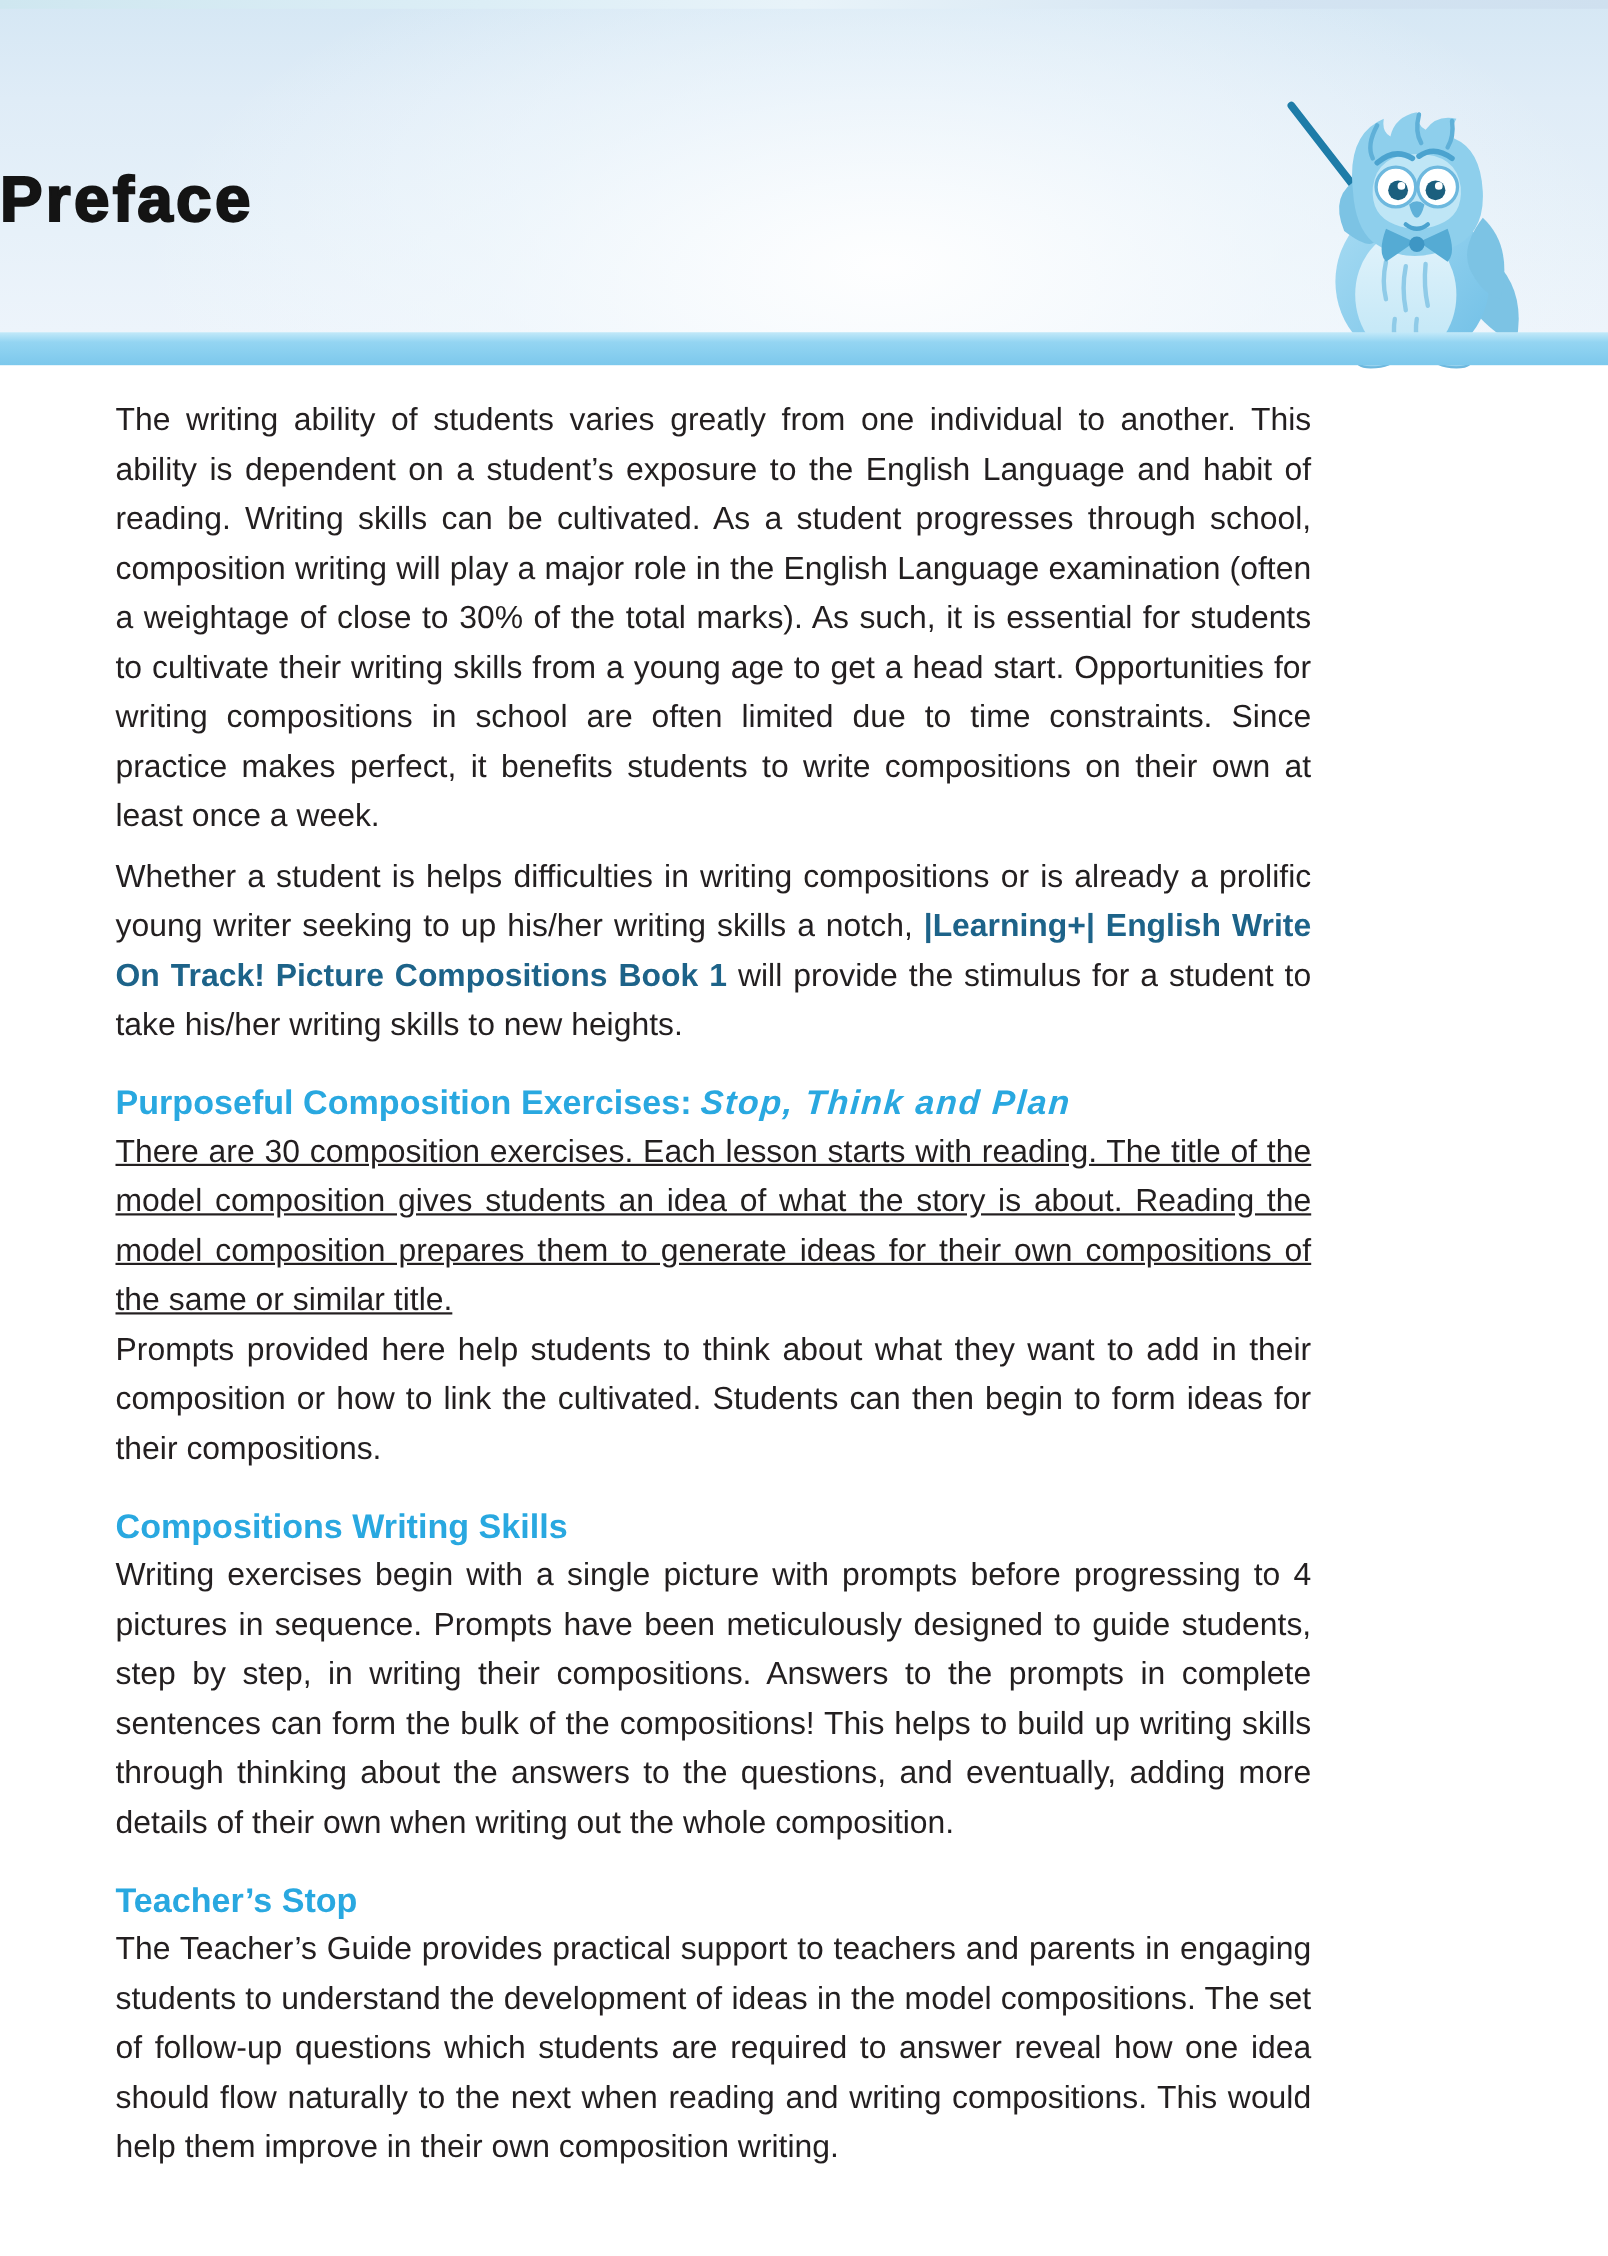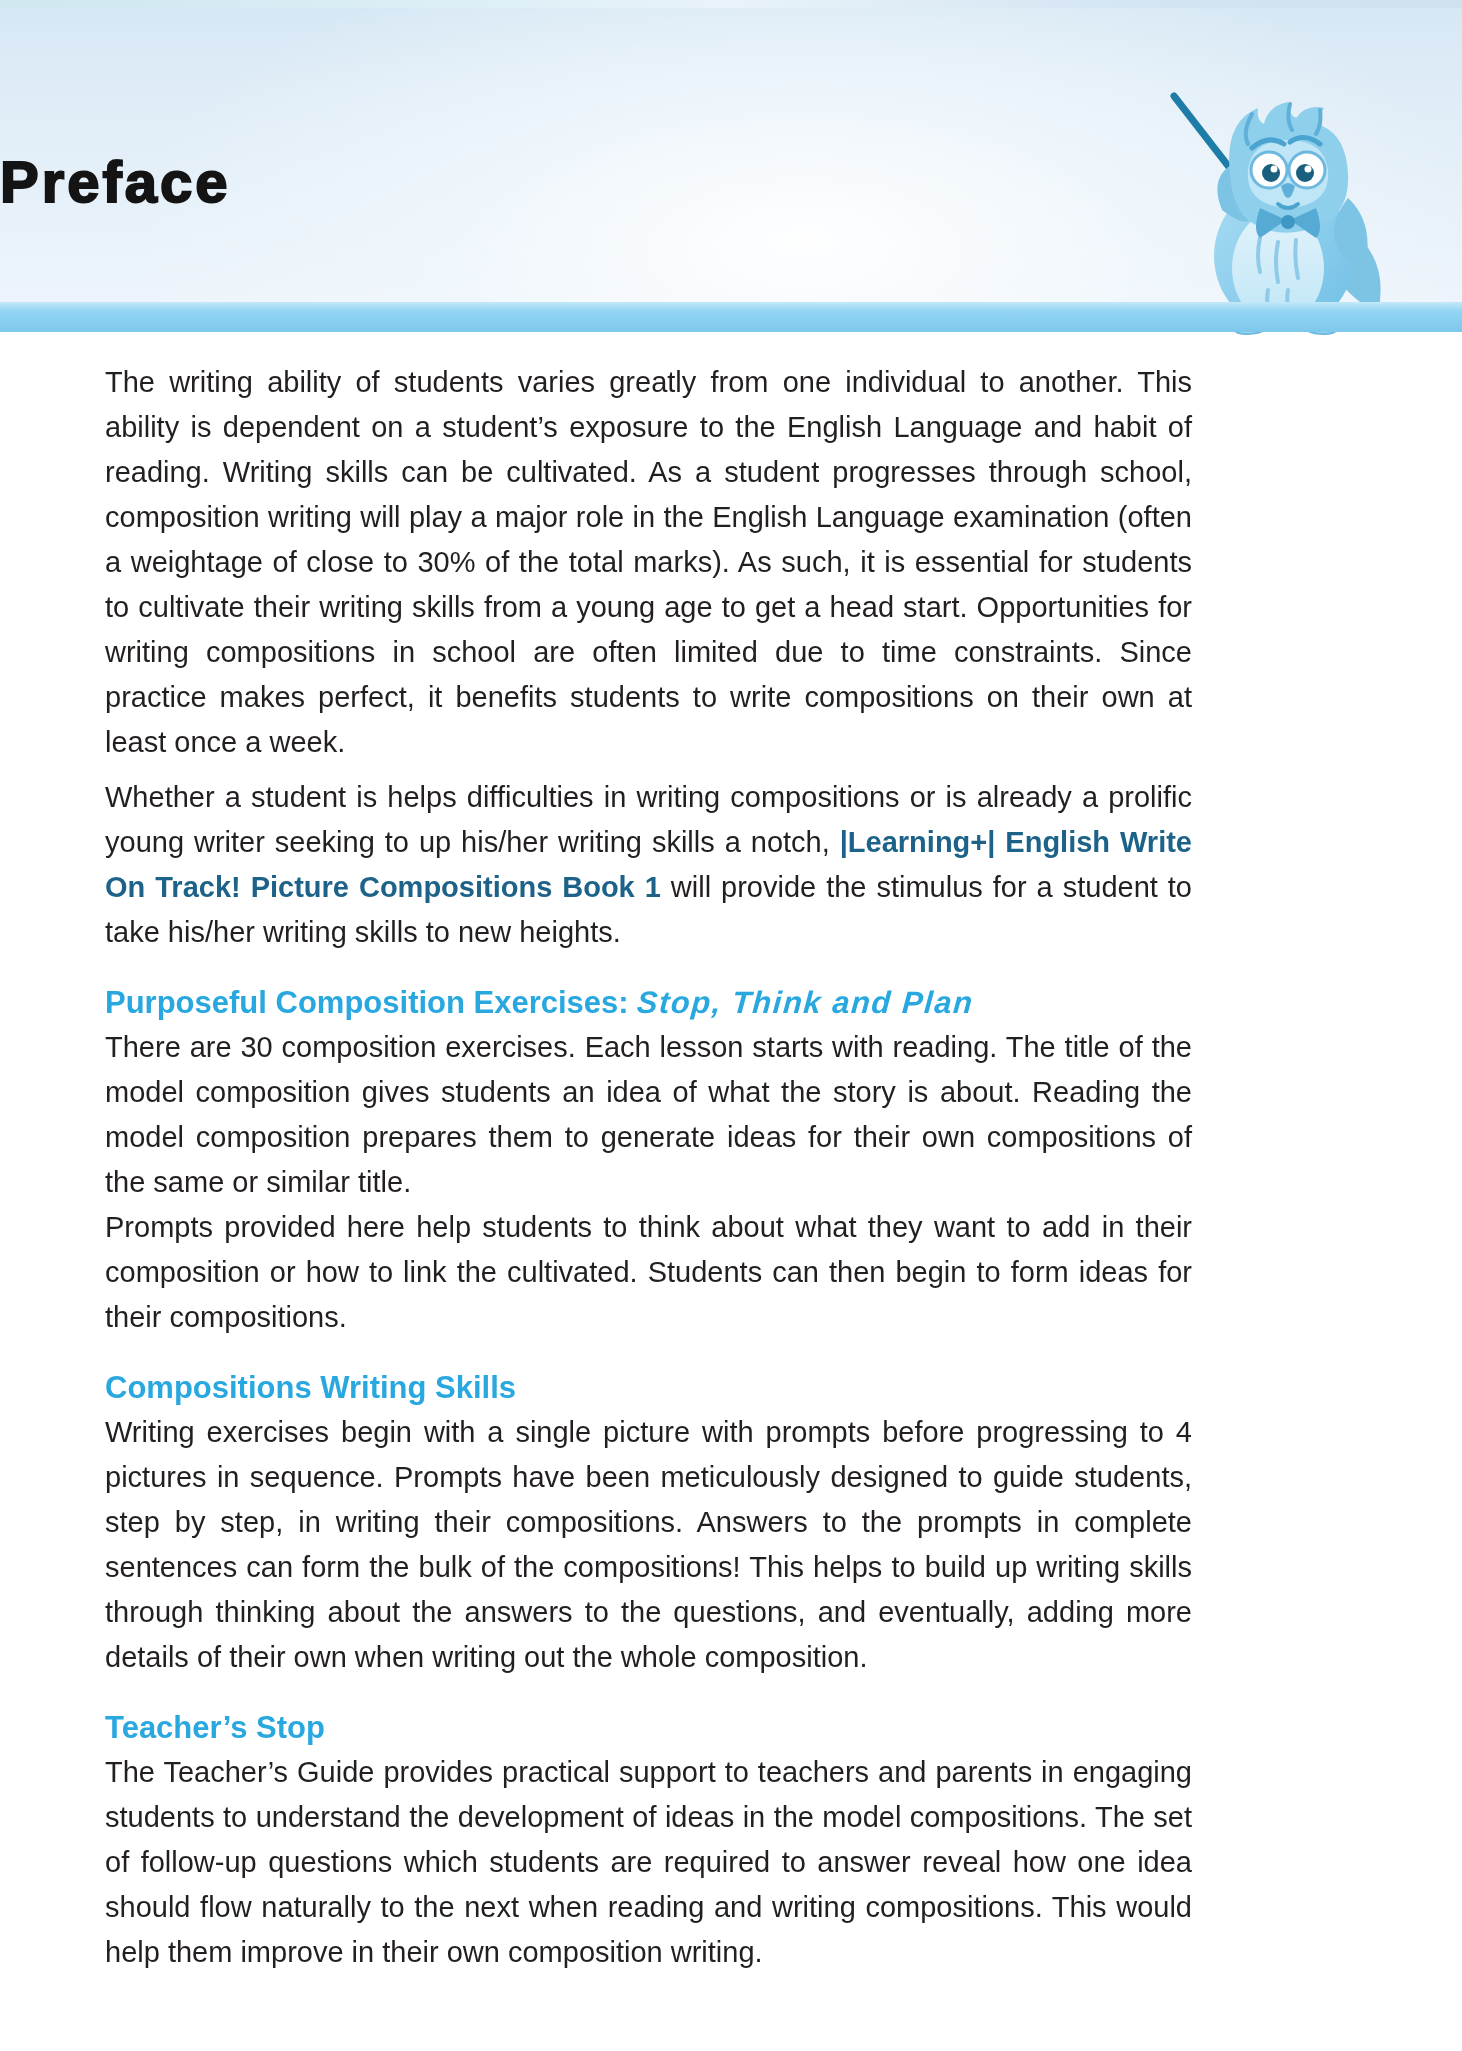--- a/index.html
+++ b/index.html
@@ -60,21 +60,21 @@
     width:1292px;
     padding:0;
     color:#231f20;
   }
   .content p{
     margin:0 100px 10px 105px;
     font-size:29px;
     line-height:45px;
     text-align:justify;
   }
-  .content p.tight{margin-bottom:0;}
+  .content p.tight{margin-bottom:0;text-decoration:underline;}
   .brand{
     font-weight:bold;
     color:#1d6389;
   }
   h2.sec{
     margin:28px 100px 2px 105px;
     font-size:31px;
     line-height:40px;
     font-weight:bold;
     color:#29a8e0;

